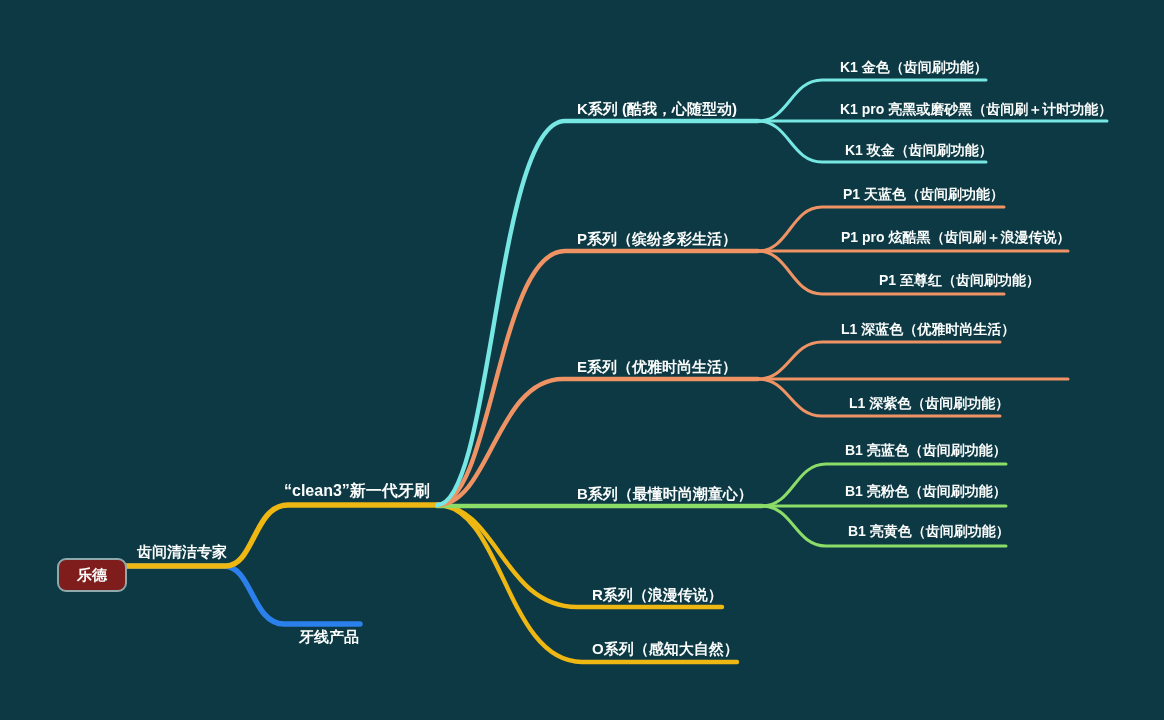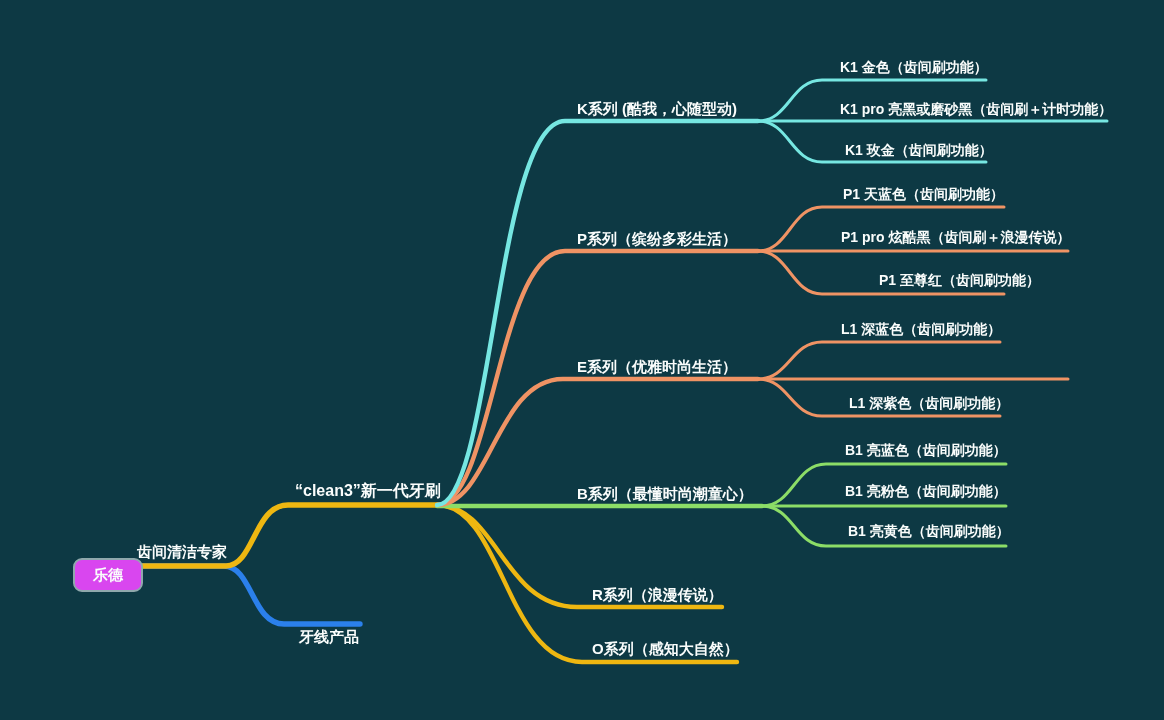--- a/index.html
+++ b/index.html
@@ -21,22 +21,22 @@
   .label {
     position:absolute; color:#fafdfc; font-weight:700;
     white-space:nowrap; line-height:20px; cursor:default;
   }
   .fs16 { font-size:16px; }
   .fs15 { font-size:15px; }
   .fs14 { font-size:14px; }
   .root-box {
     position:absolute; left:57px; top:558px; width:70px; height:34px;
     box-sizing:border-box; border:2.5px solid #8fa8ac; border-radius:9px;
-    background:#d946ef; display:flex; align-items:center; justify-content:center;
-    color:#fafdfc; font-weight:700; font-size:15px;margin-left:16px;
+    background:#7f1d1d; display:flex; align-items:center; justify-content:center;
+    color:#fafdfc; font-weight:700; font-size:15px;
   }
 </style>
 </head>
 <body>
 
 <div class="stage">
 
   <svg class="edges" width="1164" height="720" viewBox="0 0 1164 720">
 
     <path class="e-blue w5" d="M127,566 H224 C252,566 252,624 284,624 H360"></path>
@@ -70,37 +70,37 @@
     <path class="e-green w3" d="M762,506 C793,506 795,464 826,464 H1006"></path>
     <path class="e-green w3" d="M762,506 H1006"></path>
     <path class="e-green w3" d="M762,506 C793,506 795,546 826,546 H1006"></path>
   </svg>
 
   <div class="root-box">乐德</div>
 
   <div class="label fs15" style="left:137px; top:542px;">齿间清洁专家</div>
   <div class="label fs15" style="left:299px; top:627px;">牙线产品</div>
 
-  <div class="label fs16" style="left:295px; top:481px;">“clean3”新一代牙刷</div>
+  <div class="label fs16" style="left:284px; top:481px;">“clean3”新一代牙刷</div>
 
   <div class="label fs15" style="left:577px; top:99px;">K系列 (酷我，心随型动)</div>
   <div class="label fs15" style="left:577px; top:229px;">P系列（缤纷多彩生活）</div>
   <div class="label fs15" style="left:577px; top:357px;">E系列（优雅时尚生活）</div>
   <div class="label fs15" style="left:577px; top:484px;">B系列（最懂时尚潮童心）</div>
   <div class="label fs15" style="left:592px; top:585px;">R系列（浪漫传说）</div>
   <div class="label fs15" style="left:592px; top:639px;">O系列（感知大自然）</div>
 
   <div class="label fs14" style="left:840px; top:57px;">K1 金色（齿间刷功能）</div>
   <div class="label fs14" style="left:840px; top:99px;">K1 pro 亮黑或磨砂黑（齿间刷＋计时功能）</div>
   <div class="label fs14" style="left:845px; top:140px;">K1 玫金（齿间刷功能）</div>
 
   <div class="label fs14" style="left:843px; top:184px;">P1 天蓝色（齿间刷功能）</div>
   <div class="label fs14" style="left:841px; top:227px;">P1 pro 炫酷黑（齿间刷＋浪漫传说）</div>
   <div class="label fs14" style="left:843px; top:270px;padding-left:36px;">P1 至尊红（齿间刷功能）</div>
 
-  <div class="label fs14" style="left:841px; top:319px;">L1 深蓝色（齿间刷功能）</div>
+  <div class="label fs14" style="left:841px; top:319px;">L1 深蓝色（优雅时尚生活）</div>
   <div class="label fs14" style="left:841px; top:393px;margin-left:8px;">L1 深紫色（齿间刷功能）</div>
 
   <div class="label fs14" style="left:845px; top:440px;">B1 亮蓝色（齿间刷功能）</div>
   <div class="label fs14" style="left:845px; top:481px;">B1 亮粉色（齿间刷功能）</div>
   <div class="label fs14" style="left:848px; top:521px;">B1 亮黄色（齿间刷功能）</div>
 
 </div>
 
 </body></html>

